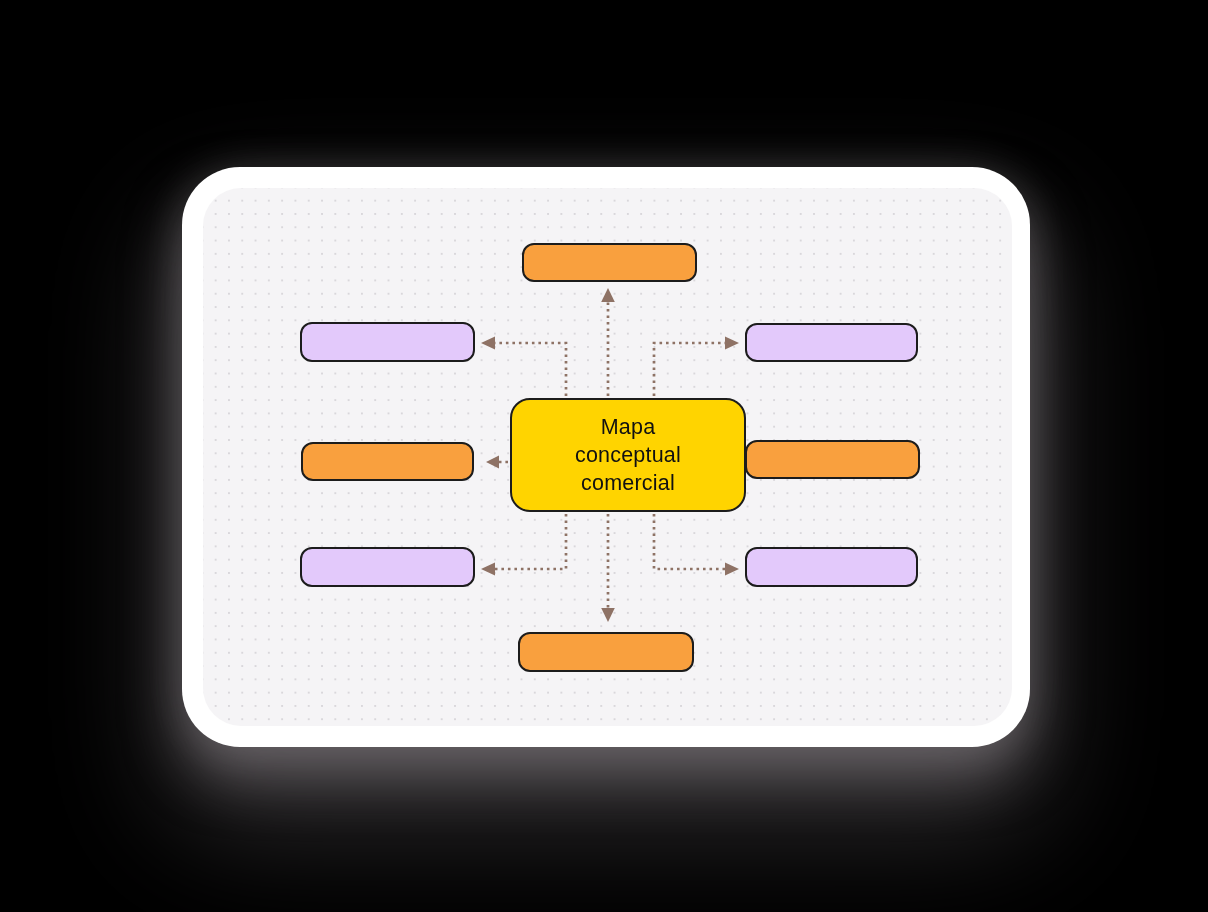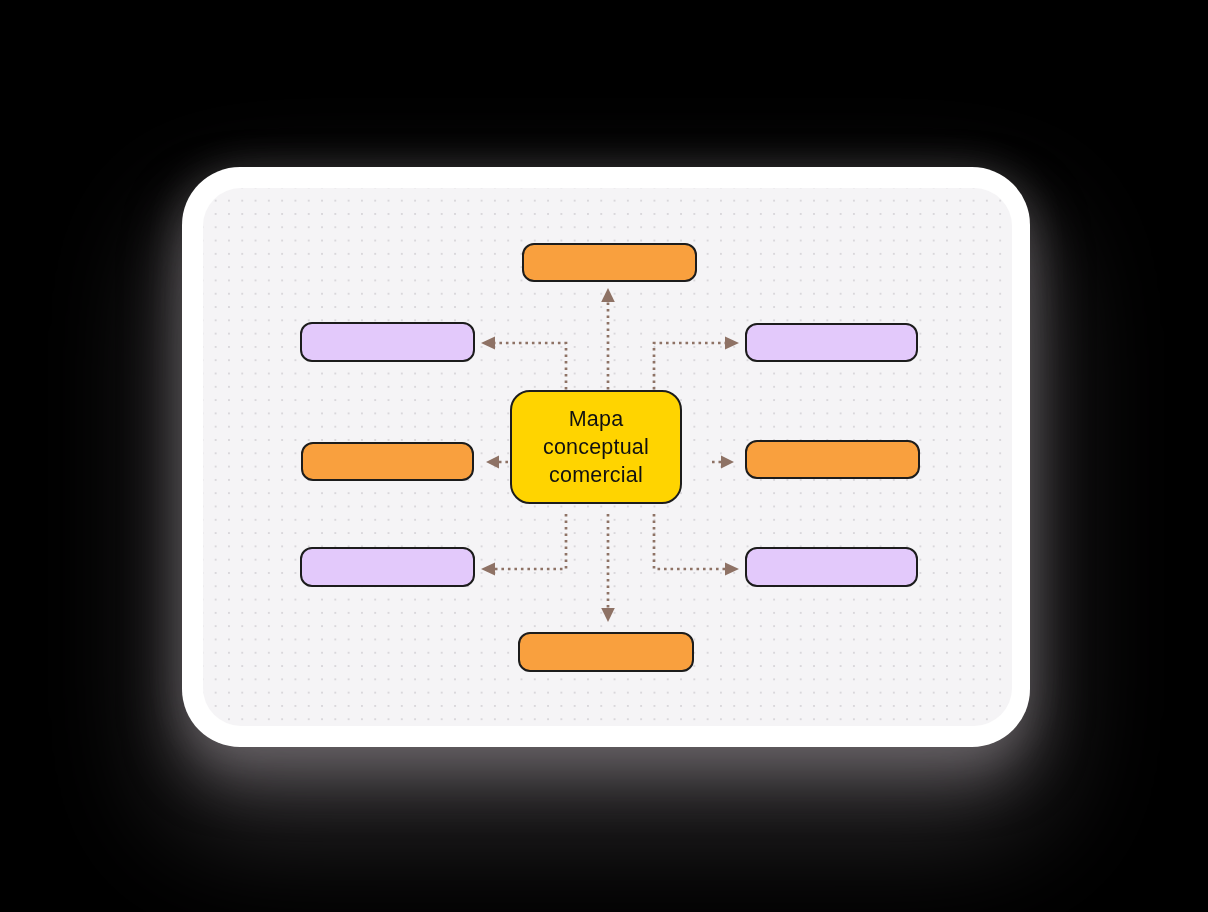--- a/index.html
+++ b/index.html
@@ -117,17 +117,17 @@
 
   <div class="node orange" style="left:522px; top:243px; width:175px; height:39px;"></div>
   <div class="node purple" style="left:300px; top:322px; width:175px; height:40px;"></div>
   <div class="node purple" style="left:745px; top:323px; width:173px; height:39px;"></div>
   <div class="node orange" style="left:301px; top:442px; width:173px; height:39px;"></div>
   <div class="node orange" style="left:745px; top:440px; width:175px; height:39px;"></div>
   <div class="node purple" style="left:300px; top:547px; width:175px; height:40px;"></div>
   <div class="node purple" style="left:745px; top:547px; width:173px; height:40px;"></div>
   <div class="node orange" style="left:518px; top:632px; width:176px; height:40px;"></div>
 
-  <div class="node center" style="left:510px; top:390px; width:172px; height:114px;">Mapa
+  <div class="node center" style="left:510px; top:398px; width:236px; height:114px;">Mapa
 conceptual
 comercial</div>
 
 </div>
 
 </body></html>

